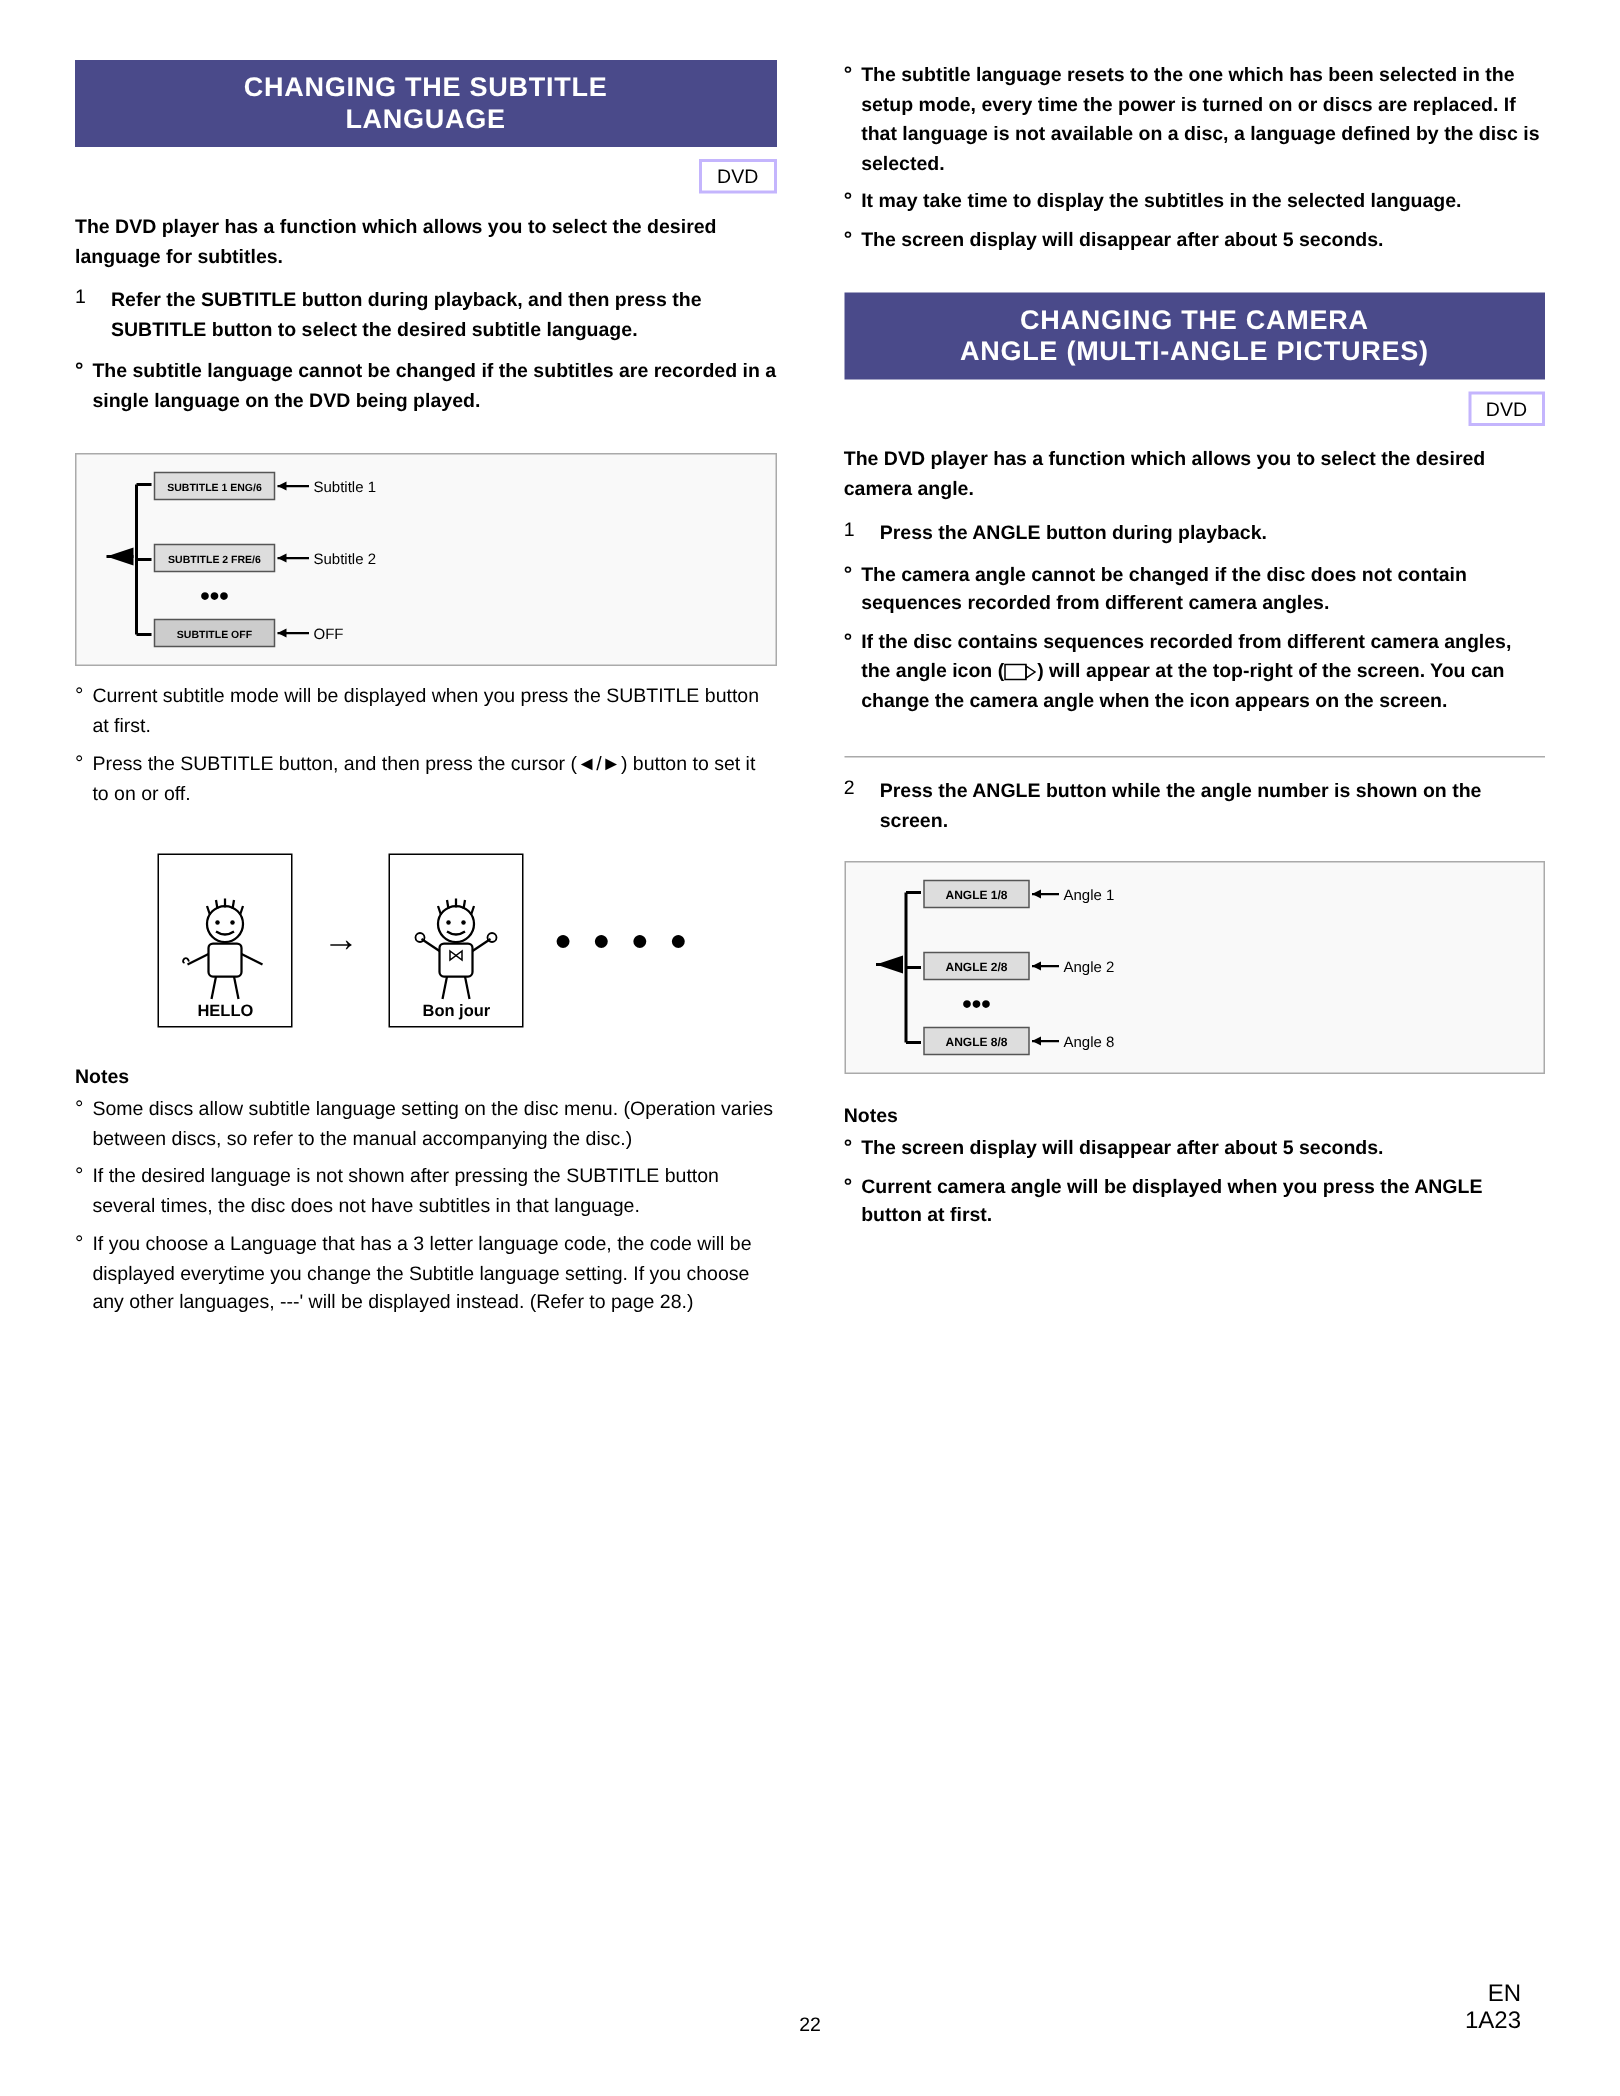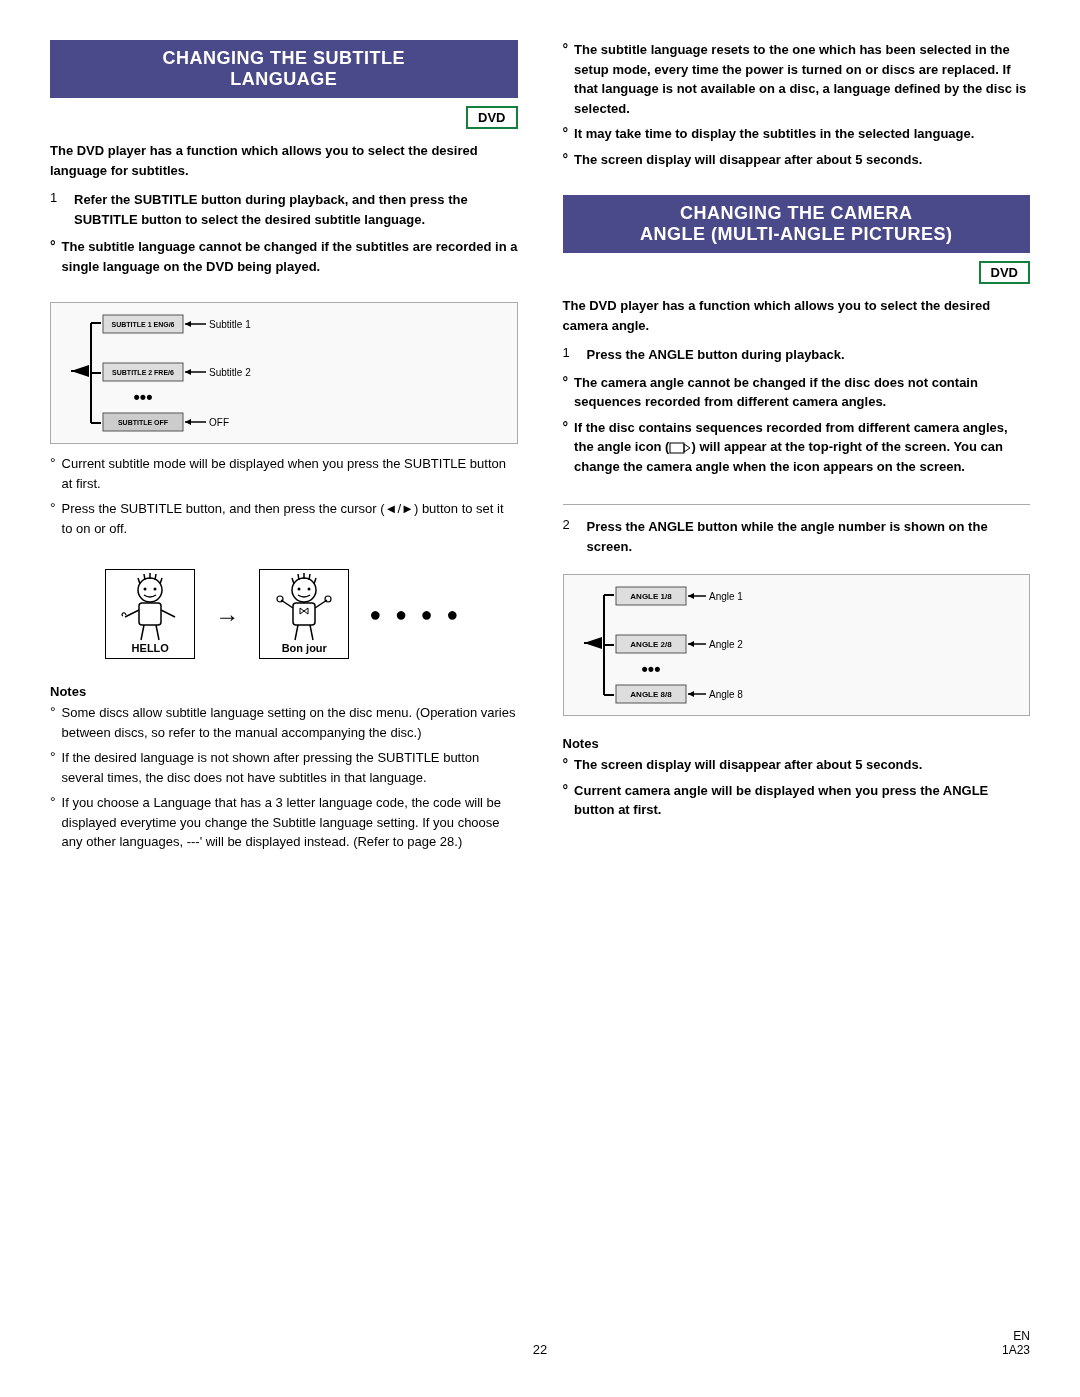--- a/index.html
+++ b/index.html
@@ -42,24 +42,24 @@
       padding: 8px 10px;
       font-size: 18px;
       font-weight: bold;
       text-transform: uppercase;
       margin-bottom: 8px;
       letter-spacing: 0.5px;
     }
 
     
     .dvd-badge {
-      border: 2px solid #15803d;
+      border: 2px solid #c4b5fd;
       display: inline-block;
       padding: 2px 10px;
-      font-weight: bold;
+      font-weight: normal;
       font-size: 13px;
       float: right;
       margin-bottom: 6px;
     }
     .dvd-badge-container {
       display: flex;
       justify-content: flex-end;
       margin-bottom: 6px;
     }
 
@@ -126,21 +126,21 @@
     .characters-area {
       display: flex;
       align-items: center;
       justify-content: center;
       gap: 20px;
       margin: 15px 0;
     }
     .char-box {
       border: 1.5px solid #000;
       width: 90px;
-      height: 90px;
+      height: 116px;
       display: flex;
       flex-direction: column;
       align-items: center;
       justify-content: flex-end;
       padding-bottom: 4px;
       background: #fff;
       position: relative;
     }
     .char-label {
       font-size: 11px;
@@ -180,24 +180,24 @@
       align-items: flex-end;
       margin-top: 20px;
       position: relative;
     }
     .footer-page {
       font-size: 13px;
       text-align: center;
       flex: 1;
     }
     .footer-code {
-      font-size: 12px;
+      font-size: 16px;
       text-align: right;
       position: absolute;
-      right: 0;
+      right: 16px;
       bottom: 0;
     }
 
     
     b { font-weight: bold; }
   </style>
 </head>
 <body>
 
 <div class="page">

